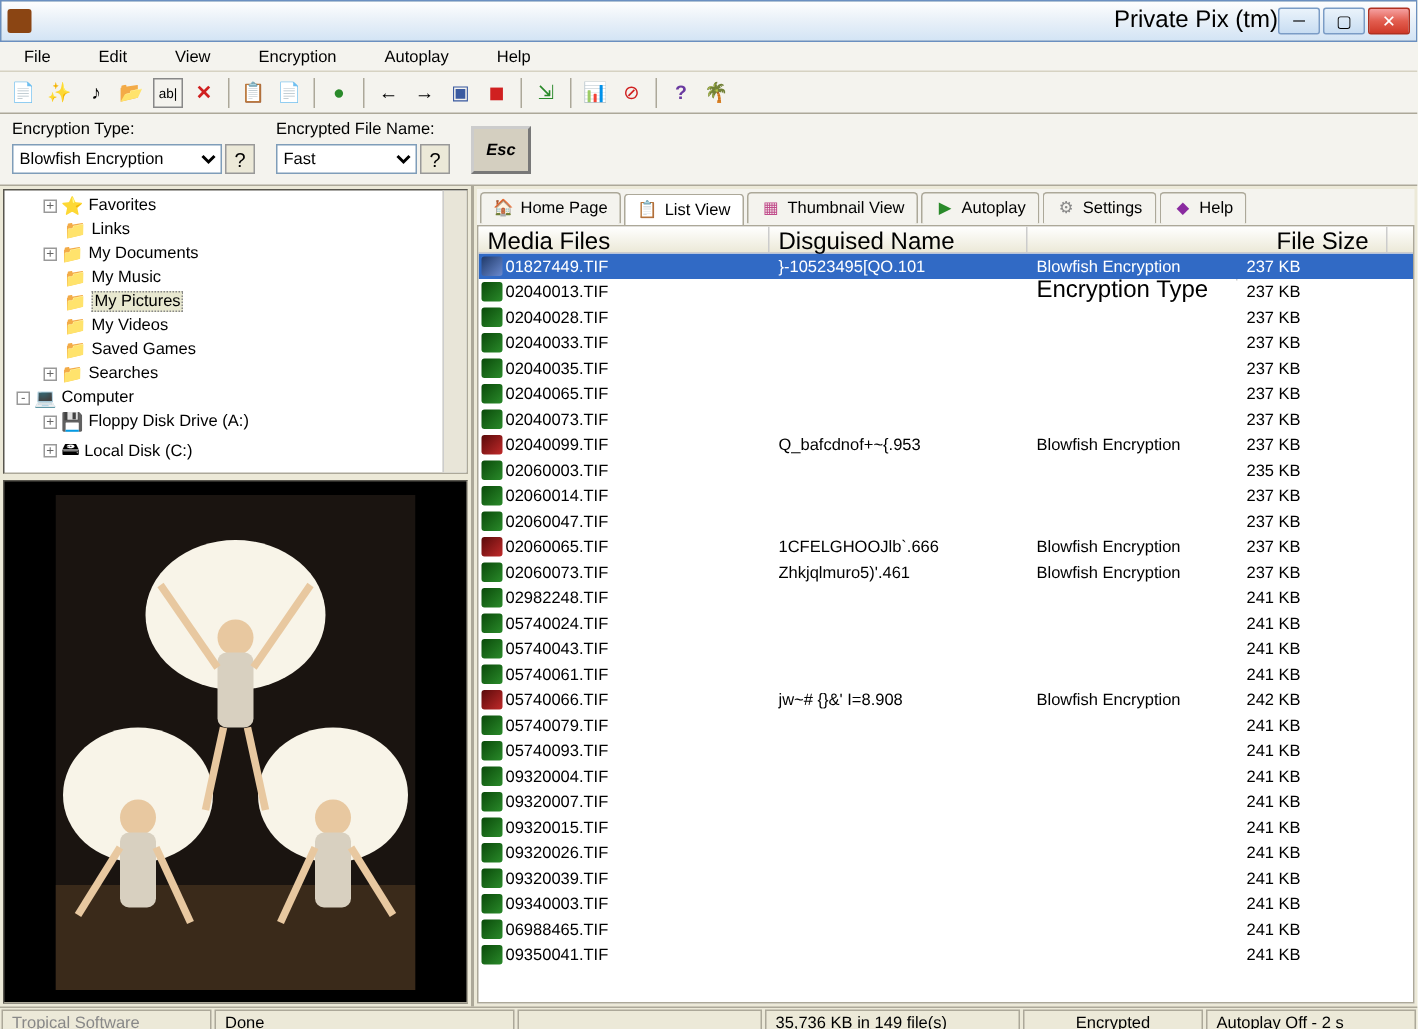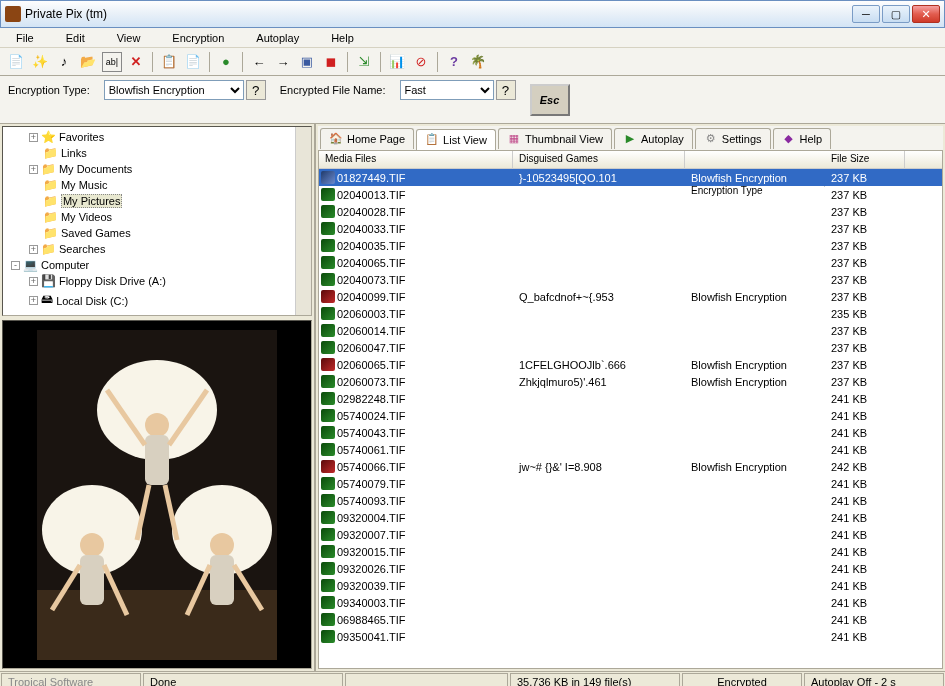--- a/index.html
+++ b/index.html
@@ -1,37 +1,37 @@
 <!DOCTYPE html>
 <html><head>
 <meta charset="utf-8">
 <style>
 * { box-sizing: border-box; margin: 0; padding: 0; }
 body { font-family: Tahoma, sans-serif; font-size: 11px; background: #ece9d8; width: 945px; height: 686px; overflow: hidden; }
 
 
 .titlebar { height: 28px; background: linear-gradient(to bottom, #fefefe, #e8f0f8, #d3e4f5); display: flex; align-items: center; padding: 0 4px; border: 1px solid #6a8fc0; }
 .titlebar .icon { width: 16px; height: 16px; margin-right: 4px; background:#8b4513; border-radius:2px; }
-.titlebar .title { flex: 1; color: #000; font-size: 12px; }
+.titlebar .title { flex: 1; color: #000; font-size: 16px; text-align: right; }
 .winbtns { display: flex; gap: 2px; }
 .winbtn { width: 28px; height: 18px; border: 1px solid #7a9cc6; background: linear-gradient(to bottom,#eaf3fb,#c8ddf2); display:flex; align-items:center; justify-content:center; border-radius:2px; }
 .winbtn.close { background: linear-gradient(to bottom,#f5a0a0,#e25d4f,#cf3a29); color:#fff; border-color:#b03020; }
 
 
 .menubar { height: 20px; background: #f4f3ee; display: flex; align-items: center; padding: 0 8px; gap: 16px; border-bottom: 1px solid #d6d2c2; }
 .menubar span { padding: 2px 8px; }
 
 
 .toolbar { height: 28px; background: #f4f3ee; display: flex; align-items: center; padding: 2px 6px; gap: 4px; border-bottom: 1px solid #aca899; }
 .tbtn { width: 20px; height: 20px; display:flex; align-items:center; justify-content:center; font-size:13px; border:1px solid transparent; }
 .tsep { width:1px; height:20px; background:#aca899; margin:0 2px; }
 
 
 .options { display: flex; align-items: flex-start; padding: 4px 8px; gap: 14px; background:#f4f3ee; border-bottom:1px solid #aca899; height:48px;}
-.optgroup { display:flex; flex-direction:row; gap:14px;align-items:center; }
+.optgroup { display:flex; flex-direction:column; gap:4px; }
 .optgroup label { font-size:11px; }
 .optrow { display:flex; gap:2px; align-items:center; }
 select { font-size:11px; height:20px; border:1px solid #7f9db9; background:#fff;}
 .qbtn { width:20px; height:20px; border:1px solid #999; background:#ece9d8; display:flex;align-items:center;justify-content:center;}
 .fieldset { border:1px solid #aca899; padding:4px 8px 6px 8px; display:flex; align-items:center; gap:8px; position:relative; margin-top:-2px;}
 .fieldset legend { font-size:11px; padding:0 3px; background:#f4f3ee; position:relative; top:0;}
 .btn { border:1px solid #999; background:linear-gradient(#fff,#ddd); padding:2px 8px; font-size:11px; height:22px;}
 .btn[disabled]{ color:#999; }
 .escbtn { width:40px; height:32px; border:2px outset #ccc; background:#d4cfc0; display:flex;align-items:center;justify-content:center; font-weight:bold; font-style:italic; margin-top:4px;}
 
@@ -48,22 +48,22 @@
 .preview svg { width:240px; height:330px; }
 
 .right { flex:1; display:flex; flex-direction:column; margin:2px;}
 .tabs { height:24px; display:flex; align-items:center; gap:2px; background:#f4f3ee; padding-left:2px;}
 .tab { display:flex; align-items:center; gap:4px; padding:3px 8px; border:1px solid #aca899; border-bottom:none; background:#f4f3ee; border-radius:3px 3px 0 0; font-size:11px;}
 .tab.active { background:#fff; font-weight:normal; position:relative; top:1px; }
 .tab .ticon { width:14px; height:14px; display:inline-flex; align-items:center; justify-content:center;}
 
 .listwrap { flex:1; border:1px solid #aca899; background:#fff; display:flex; flex-direction:column; overflow:hidden;}
 .listhead { display:flex; background:linear-gradient(#fff,#ece9d8); border-bottom:1px solid #ccc; height:18px;}
-.listhead div { border-right:1px solid #ccc; padding:2px 6px; font-size:10px;}
-.col1{width:194px;} .col2{width:172px;} .col3{width:140px;margin-top:32px;} .col4{width:80px;}
+.listhead div { border-right:1px solid #ccc; padding:2px 6px; font-size:16px;}
+.col1{width:194px;} .col2{width:172px;} .col3{width:140px;margin-top:32px;} .col4{width:80px;margin-left:20px;}
 .listbody { flex:1; overflow-y:scroll; overflow-x:hidden;}
 .row { display:flex; height:17px; align-items:center;}
 .row.selected { background:#316ac5; color:#fff;}
 .row .c1{width:194px; display:flex; align-items:center; gap:2px; padding-left:2px;}
 .row .c2{width:172px; padding-left:6px;}
 .row .c3{width:140px; padding-left:6px;}
 .row .c4{width:80px; padding-left:6px;}
 .ficon { width:14px; height:13px; display:inline-block; border-radius:2px;}
 .ficon.green{ background:linear-gradient(135deg,#0a4a0a,#2a8a2a); }
 .ficon.red{ background:linear-gradient(135deg,#5a0a0a,#c02a2a); }
@@ -260,21 +260,21 @@
           <span>Settings</span>
         </div>
         <div class="tab">
           <span class="ticon" style="color: rgb(138, 42, 160);">◆</span>
           <span>Help</span>
         </div>
       </div>
     <div class="listwrap">
       <div class="listhead">
         <div class="col1">Media Files</div>
-        <div class="col2">Disguised Games</div>
+        <div class="col2">Disguised Name</div>
         <div class="col3">Encryption Type</div>
         <div class="col4">File Size</div>
       </div>
       <div class="listbody" id="listbody">
           <div class="row selected">
             <div class="c1">
               <span class="ficon sel"></span>
               <span>01827449.TIF</span>
             </div>
             <div class="c2">}-10523495[QO.101</div>

